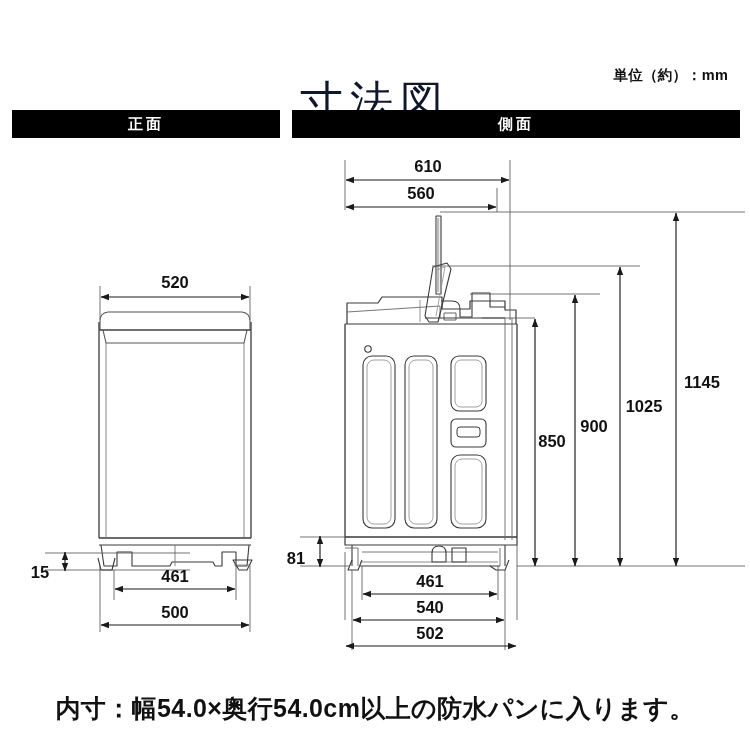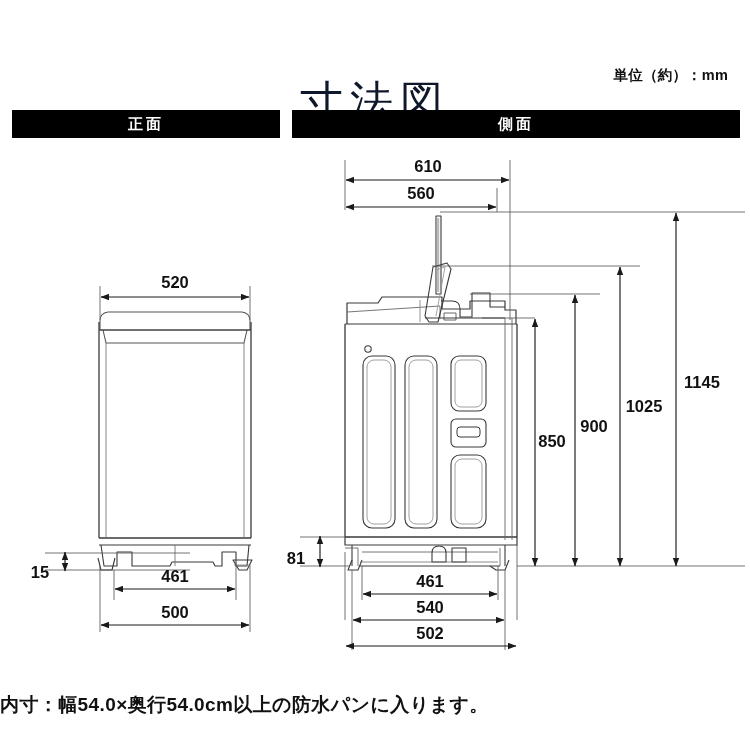--- a/index.html
+++ b/index.html
@@ -50,22 +50,22 @@
     align-items: center;
     justify-content: center;
     height: 28px;
   }
   #bar-front { left: 12px; top: 110px; width: 268px; }
   #bar-side  { left: 292px; top: 110px; width: 448px; }
 
   .caption {
     position: absolute;
     left: 0; right: 0; top: 692px;
-    text-align: left;
-    font-size: 19px;
+    text-align: center;
+    font-size: 25px;
     font-weight: 700;
     letter-spacing: 0.4px;
     color: #111;
   }
   svg.draw {
     position: absolute;
     left: 0; top: 0;
     width: 750px; height: 750px;
     pointer-events: none;
   }

